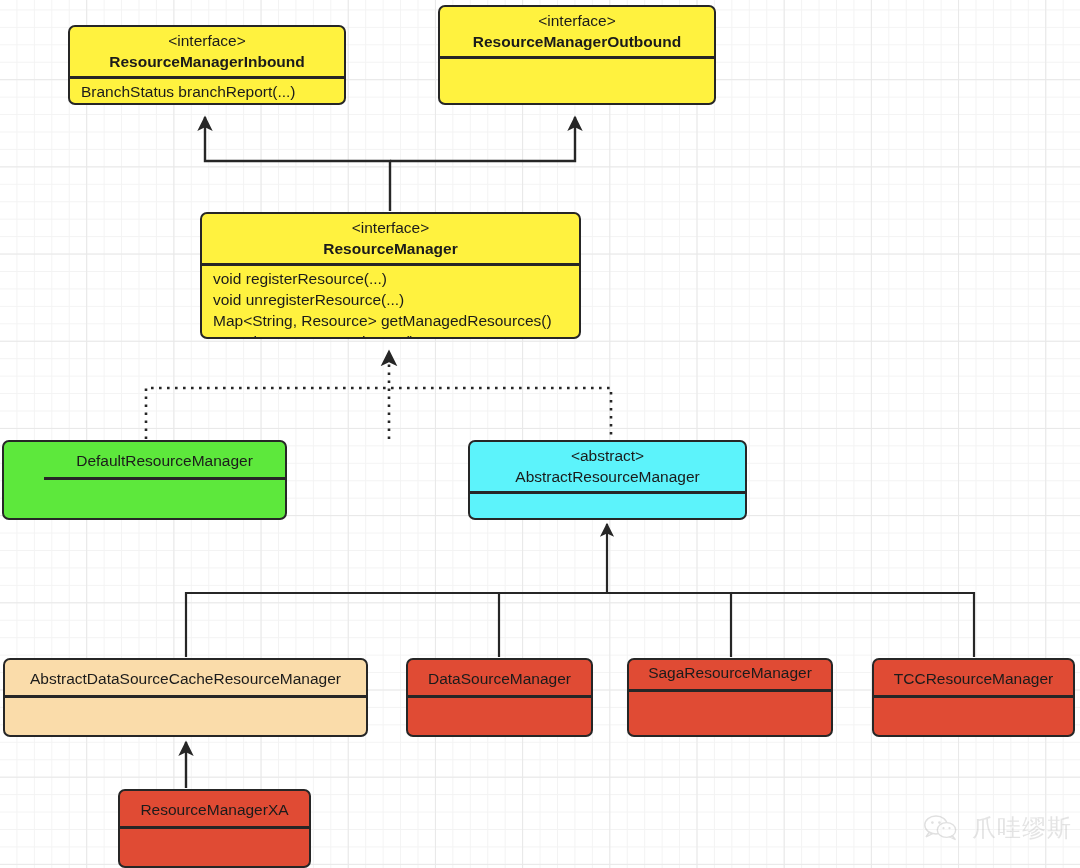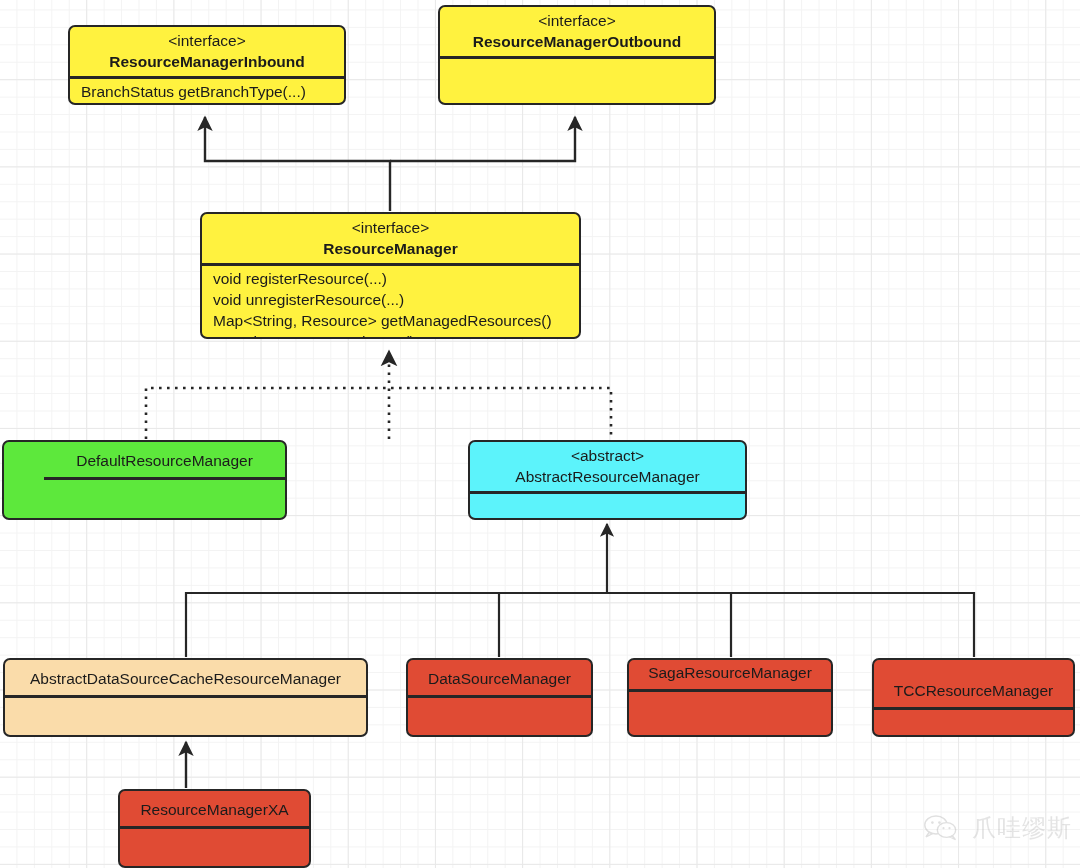--- a/index.html
+++ b/index.html
@@ -140,21 +140,21 @@
     </g>
   </svg>
 
   <div class="uml-box theme-yellow" style="left:68px; top:25px; width:278px; height:80px;">
     <div class="uml-head">
       <span class="stereo">&lt;interface&gt;</span>
       <span class="cname">ResourceManagerInbound</span>
     </div>
     <div class="uml-divider"></div>
     <div class="uml-body">
-      <span class="member">BranchStatus getBranchType(...)</span>
+      <span class="member">BranchStatus branchReport(...)</span>
       <span class="member">BranchStatus branchRollback(...)</span>
     </div>
   </div>
 
   <div class="uml-box theme-yellow" style="left:438px; top:5px; width:278px; height:100px;">
     <div class="uml-head">
       <span class="stereo">&lt;interface&gt;</span>
       <span class="cname">ResourceManagerOutbound</span>
     </div>
     <div class="uml-divider"></div>
@@ -209,21 +209,21 @@
 
   <div class="uml-box theme-red plain" style="left:627px; top:658px; width:206px; height:79px;">
     <div class="uml-head" style="padding-top:2px;">
       <span class="cname" style="font-weight:normal;">SagaResourceManager</span>
     </div>
     <div class="uml-divider"></div>
     <div class="uml-body empty"></div>
   </div>
 
   <div class="uml-box theme-red plain" style="left:872px; top:658px; width:203px; height:79px;">
-    <div class="uml-head" style="padding-top:20px;">
+    <div class="uml-head" style="padding-top:8px;">
       <span class="cname" style="font-weight:normal;">TCCResourceManager</span>
     </div>
     <div class="uml-divider"></div>
     <div class="uml-body empty"></div>
   </div>
 
   <div class="uml-box theme-red plain" style="left:90px; top:789px; width:193px; height:79px;margin-left:28px;">
     <div class="uml-head" style="padding-top:8px;">
       <span class="cname" style="font-weight:normal;">ResourceManagerXA</span>
     </div>

